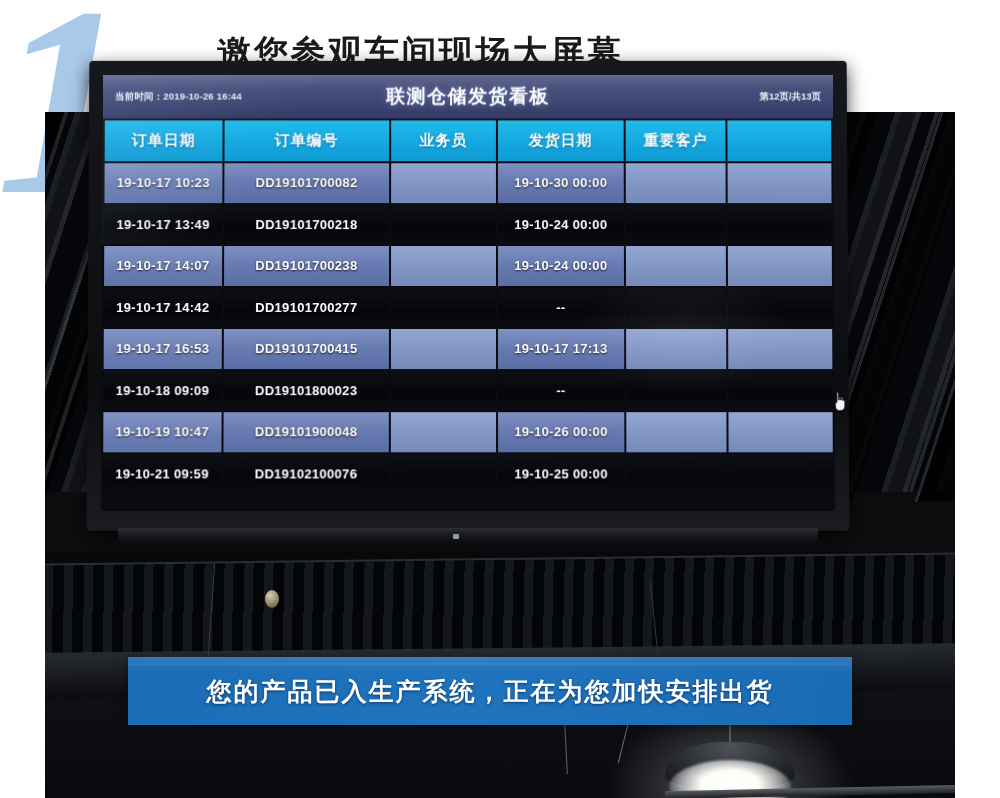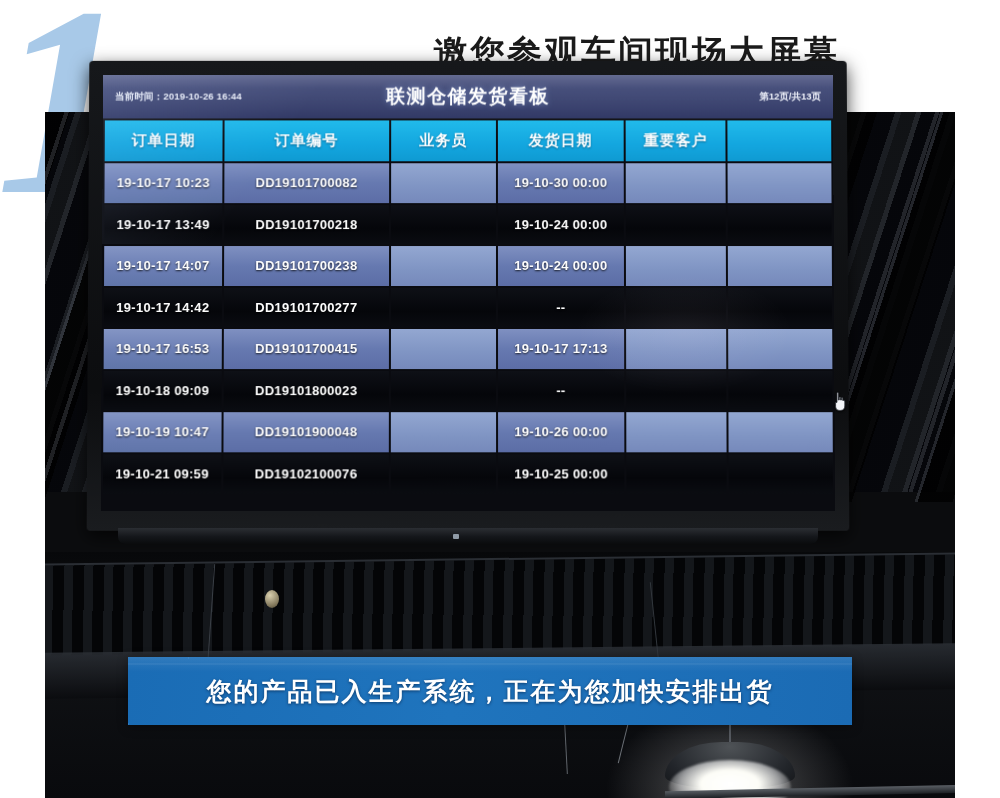--- a/index.html
+++ b/index.html
@@ -23,21 +23,21 @@
     color:#a8c9e8;
     letter-spacing:-10px;
     user-select:none;
     z-index:1;
   }
 
   
   #page-title {
     position:absolute;
     left:0; top:30px; width:840px;
-    text-align:right;
+    text-align:center;
     font-size:35px;
     font-weight:700;
     color:#1a1a1a;
     letter-spacing:2px;
     z-index:3;
   }
 
   
   #photo {
     position:absolute;

